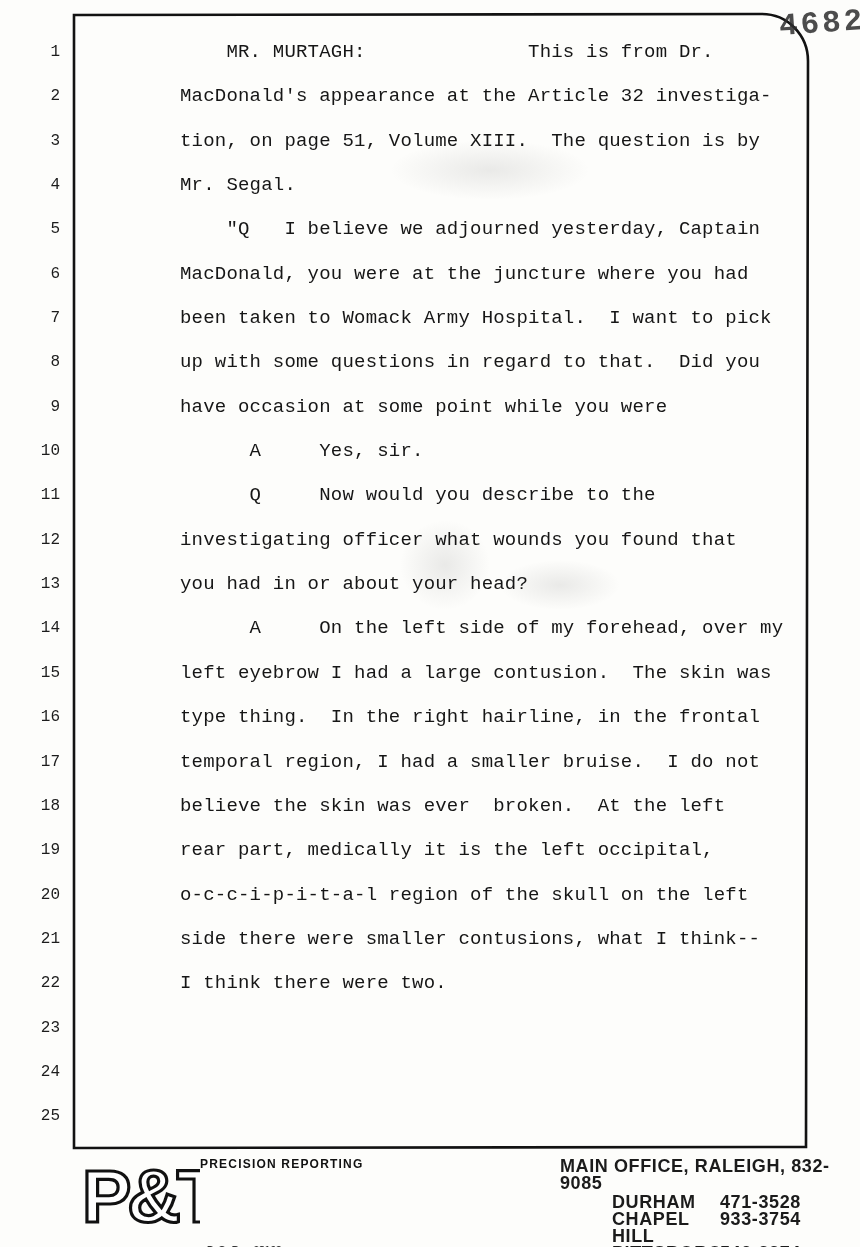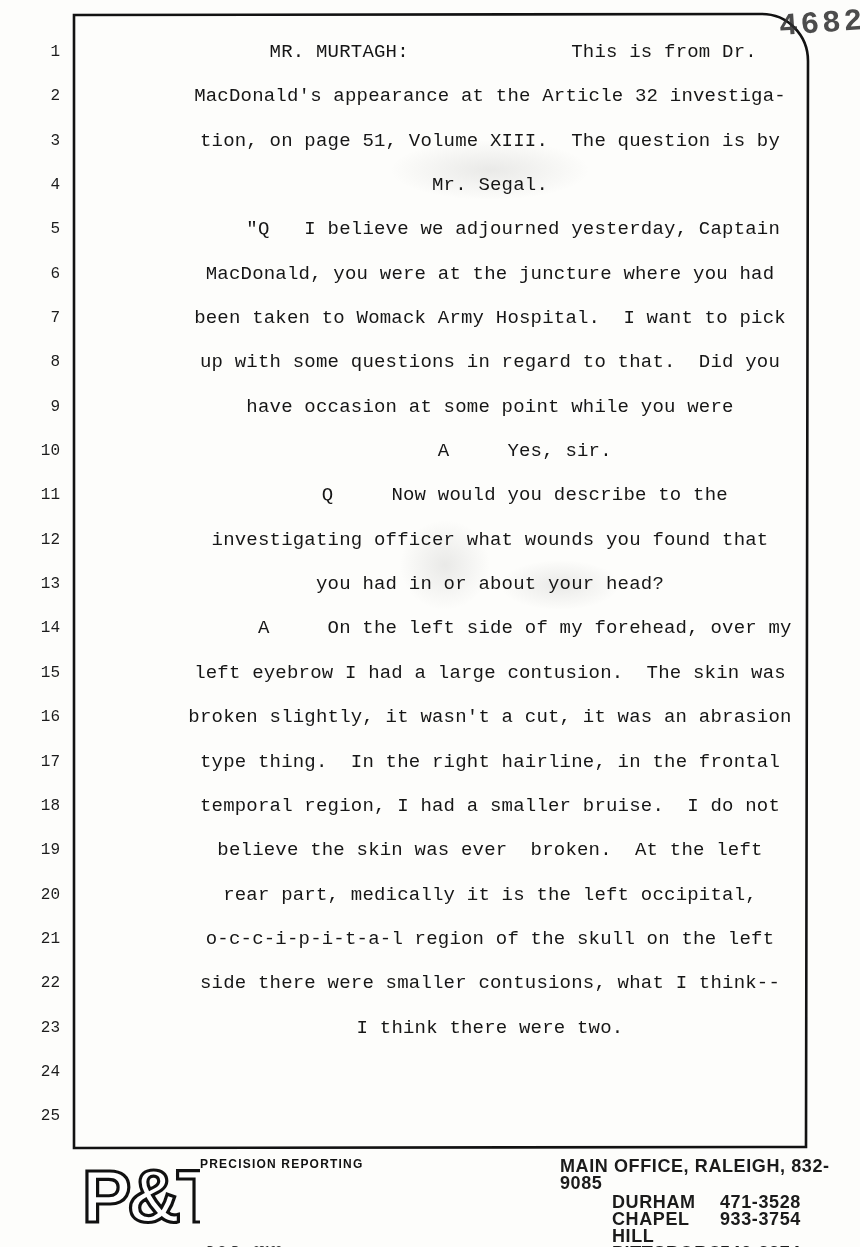--- a/index.html
+++ b/index.html
@@ -7,21 +7,21 @@
         font-family:"Liberation Mono","DejaVu Sans Mono",monospace;color:#161616;}
   
   #border-svg{position:absolute;left:0;top:0;pointer-events:none;}
   
   #line-numbers{position:absolute;left:26px;top:30px;width:34px;text-align:right;
         font-size:16px;line-height:44.35px;color:#1c1c1c;}
   #line-numbers .lnum{height:44.35px;}
   
   #transcript{position:absolute;left:180px;top:30px;width:620px;
         font-size:19px;line-height:44.35px;letter-spacing:.2px;}
-  #transcript .tline{white-space:pre;height:44.35px;text-align:center;}
+  #transcript .tline{white-space:pre;height:44.35px;}
   
   #stamp{position:absolute;left:779px;top:6px;font-size:31px;font-weight:bold;
         letter-spacing:3px;color:#2e2e2e;opacity:.85;transform:rotate(-4deg);
         font-family:"Liberation Mono",monospace;}
   
   .smudge{position:absolute;border-radius:50%;
         background:radial-gradient(closest-side,rgba(60,60,60,.10),rgba(60,60,60,0));}
   
   #footer{position:absolute;left:0;top:1148px;width:860px;height:99px;
         font-family:"Liberation Sans","DejaVu Sans",sans-serif;color:#111;}
@@ -88,21 +88,20 @@
       <div class="tline">MacDonald, you were at the juncture where you had</div>
       <div class="tline">been taken to Womack Army Hospital.  I want to pick</div>
       <div class="tline">up with some questions in regard to that.  Did you</div>
       <div class="tline">have occasion at some point while you were</div>
       <div class="tline">      A     Yes, sir.</div>
       <div class="tline">      Q     Now would you describe to the</div>
       <div class="tline">investigating officer what wounds you found that</div>
       <div class="tline">you had in or about your head?</div>
       <div class="tline">      A     On the left side of my forehead, over my</div>
       <div class="tline">left eyebrow I had a large contusion.  The skin was</div>
-      <div class="tline">broken slightly, it wasn't a cut, it was an abrasion</div>
       <div class="tline">type thing.  In the right hairline, in the frontal</div>
       <div class="tline">temporal region, I had a smaller bruise.  I do not</div>
       <div class="tline">believe the skin was ever  broken.  At the left</div>
       <div class="tline">rear part, medically it is the left occipital,</div>
       <div class="tline">o-c-c-i-p-i-t-a-l region of the skull on the left</div>
       <div class="tline">side there were smaller contusions, what I think--</div>
       <div class="tline">I think there were two.</div>
     </div>
 
   <div id="footer">

